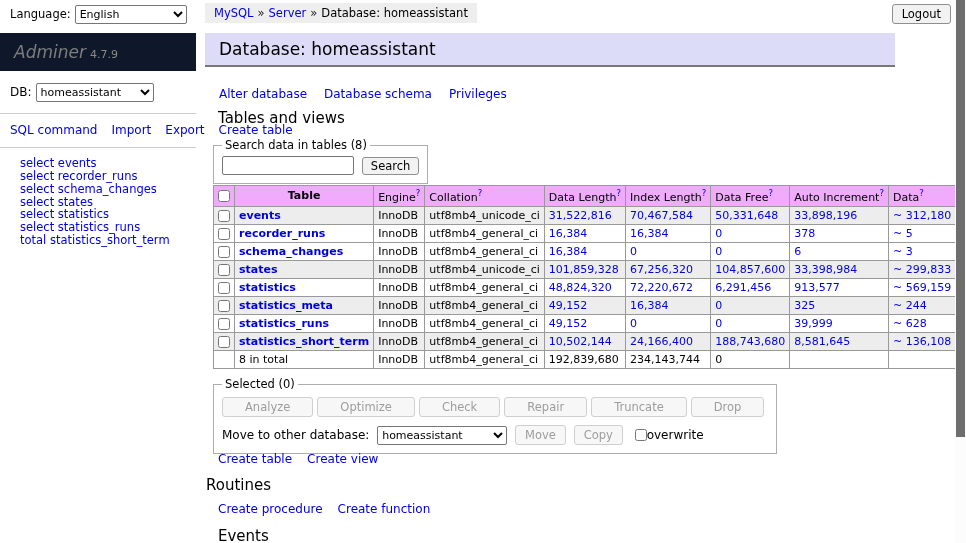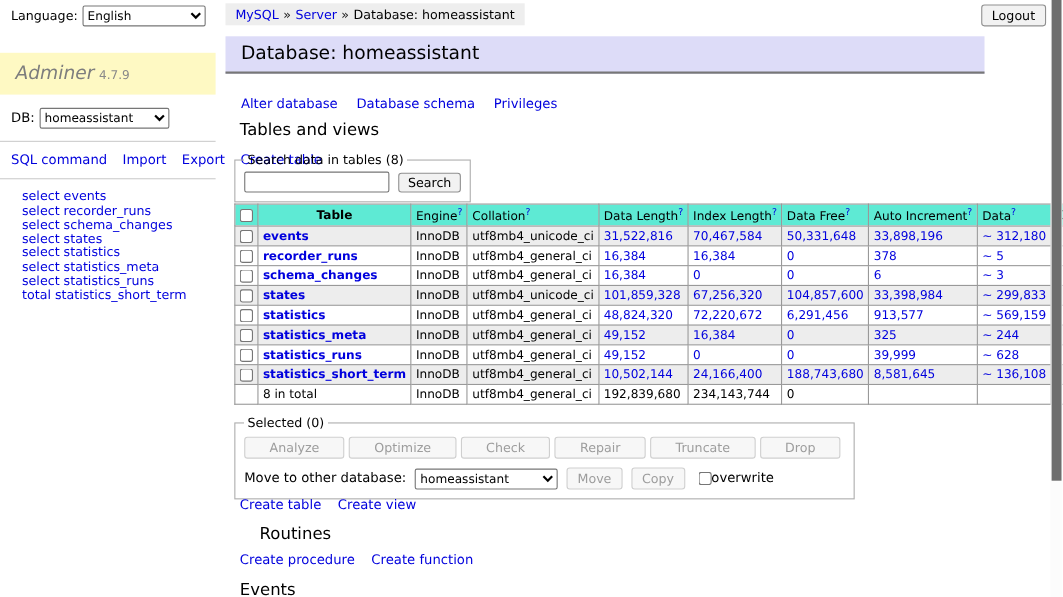--- a/index.html
+++ b/index.html
@@ -14,21 +14,21 @@
 
   
   #sidebar { position:absolute; left:0; top:0; width:196px; }
   .lang-row { padding:5px 0 0 10px; font-size:11.5px; }
   .lang-row select { width:112px; margin-left:4px; }
   select {
     font-family:inherit; font-size:11px; height:19px;
     border:1px solid #767676; background:#fff; border-radius:2px;
   }
   .logo-bar {
-    margin-top:24px; background:#fef9c3; padding:9px 0 9px 14px;
+    margin-top:9px; background:#0f172a; padding:9px 0 9px 14px;
     color:#7d7d7d; font-size:17px; font-style:italic;
   }
   .logo-bar .ver { font-size:11px; font-style:normal; color:#8a8a8a; margin-left:4px; }
   .db-row { padding:12px 0 11px 10px; font-size:12px; }
   .db-row select { width:118px; margin-left:4px; }
   #sidebar hr { border:none; border-top:1px solid #ccc; margin:0; }
   .action-links { padding:8px 10px 9px 10px; line-height:1.35; }
   .action-links a { margin-right:14px; white-space:nowrap; }
   .select-list { padding:9px 20px; font-size:11.5px; }
   .select-list a { display:block; line-height:12.8px; }
@@ -53,21 +53,21 @@
     position:absolute; left:205px; top:33px; width:690px;
     background:#dddcf8; border-bottom:2px solid #777;
     padding:6px 0 6px 14px; font-size:17px;
   }
 
   
   #nav-links { position:absolute; left:219px; top:87px; }
   #nav-links a { margin-right:17px; }
   .h3 { position:absolute; font-size:15px; font-weight:normal; }
   #tables-heading { left:218px; top:109px; }
-  #routines-heading { left:236px; top:476px; }
+  #routines-heading { left:206px; top:476px; }
   #events-heading { left:218px; top:527px; }
 
   fieldset {
     border:1px solid #adadad; margin:0; padding:4px 8px 8px 8px;
   }
   legend { font-size:11.5px; padding:0 3px; }
   #search-fieldset { position:absolute; left:213px; top:138px; }
   #search-input {
     width:132px; height:19px; border:1px solid #767676; border-radius:2px;
     font-family:inherit; font-size:11.5px; padding:1px 3px; vertical-align:middle;
@@ -76,21 +76,21 @@
 
   
   #tables-table {
     position:absolute; left:213px; top:185px;
     border-collapse:collapse; font-size:11px;
   }
   #tables-table td, #tables-table th {
     border:1px solid #999; padding:2px 4px; height:13px;
     white-space:nowrap; font-weight:normal; text-align:left;
   }
-  #tables-table thead td, #tables-table thead th { background:#5eead4; }
+  #tables-table thead td, #tables-table thead th { background:#f0abfc; }
   #tables-table th.col-table { font-weight:bold; text-align:center; min-width:118px; }
   td.c-check { width:17px; text-align:center; }
   td.c-engine { min-width:40px; }
   td.c-coll { min-width:92px; }
   td.num { text-align:right; min-width:60px; }
   td.c-dl { min-width:66px; } td.c-il { min-width:68px; } td.c-df { min-width:58px; }
   td.c-ai { min-width:72px; } td.c-rows { min-width:52px; } td.c-comment { min-width:50px; }
   tr.shaded td { background:#ededed; }
   a.tbl-name { font-weight:bold; }
   .num a, a.num-link { color:#0000dd; }
@@ -139,21 +139,20 @@
   </div>
   <hr>
   <div class="action-links" id="sidebar-actions"><a>SQL command</a><a>Import</a><a>Export</a><a>Create table</a></div>
   <hr>
   <div class="select-list" id="sidebar-tables">
       <a>select events</a>
       <a>select recorder_runs</a>
       <a>select schema_changes</a>
       <a>select states</a>
       <a>select statistics</a>
-      <a>select statistics_meta</a>
       <a>select statistics_runs</a>
       <a>total statistics_short_term</a>
     </div>
 </div>
 
 <div id="breadcrumb">
   <a>MySQL</a><span class="sep">»</span><a>Server</a><span class="sep">»</span><span>Database: homeassistant</span>
 </div>
 <button id="logout-btn">Logout</button>
 

